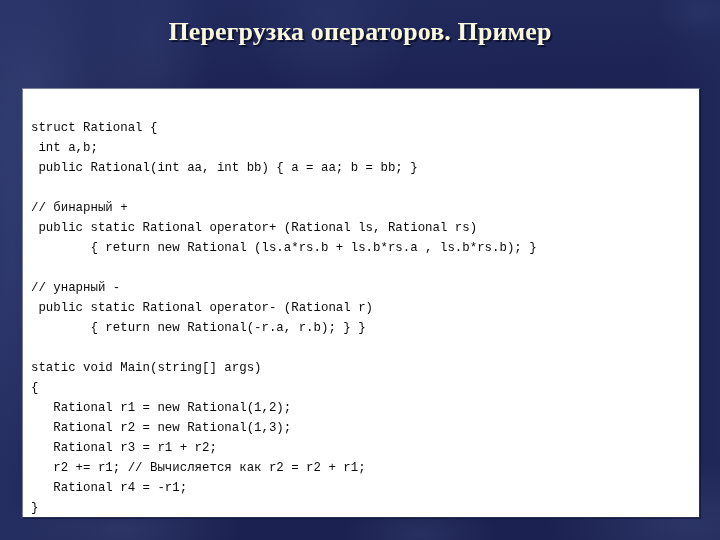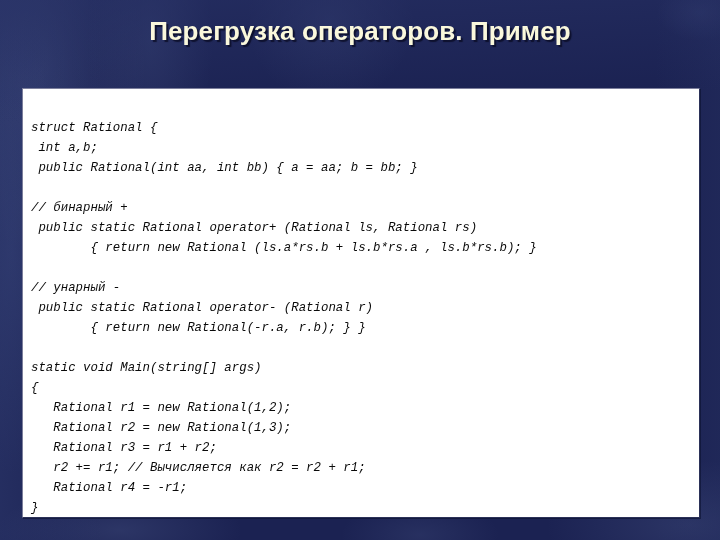--- a/index.html
+++ b/index.html
@@ -57,21 +57,21 @@
     position: absolute;
     left: 0;
     top: 17px;
     width: 720px;
     text-align: center;
     z-index: 5;
   }
   #slide-title {
     display: inline-block;
     margin: 0;
-    font-family: Liberation Sans, sans-serif;
+    font-family: Liberation Serif, serif;
     font-size: 26px;
     font-weight: bold;
     line-height: 1.15;
     color: #faf8dc;
     letter-spacing: 0.1px;
     text-shadow: 2px 2px 1px rgba(8,10,32,0.75);
     white-space: nowrap;
   }
 
   
@@ -99,21 +99,20 @@
     font-size: 12.4px;
     line-height: 20px;
     color: #0a0a0a;
     white-space: pre;
     tab-size: 4;
   }
   #code-block .line {
     display: block;
     min-height: 20px;
     white-space: pre;
-    font-style: italic;
   }
   #code-block .line.blank {
     height: 20px;
   }
 </style>
 </head>
 <body>
 
 <div id="slide">
 

